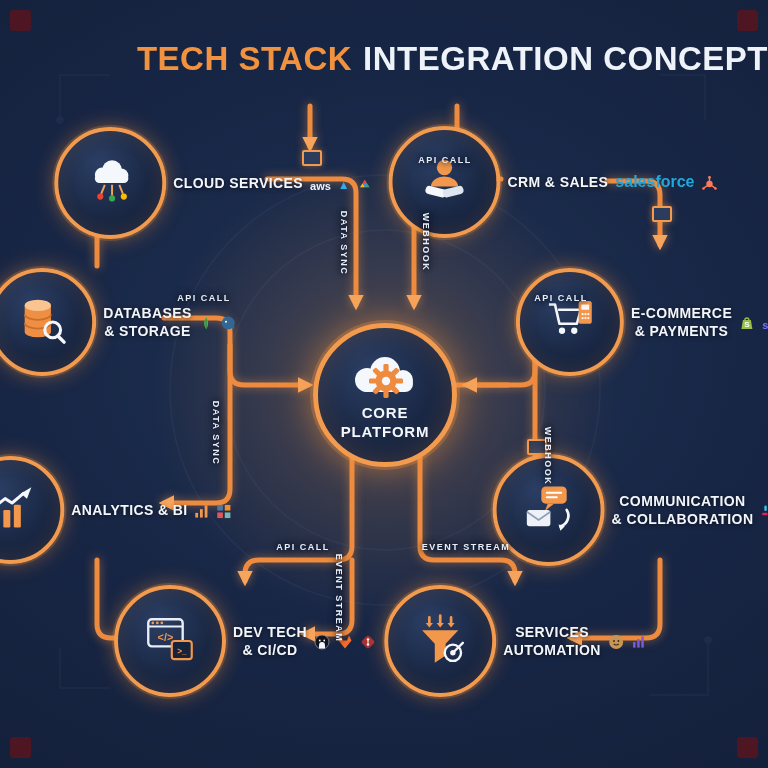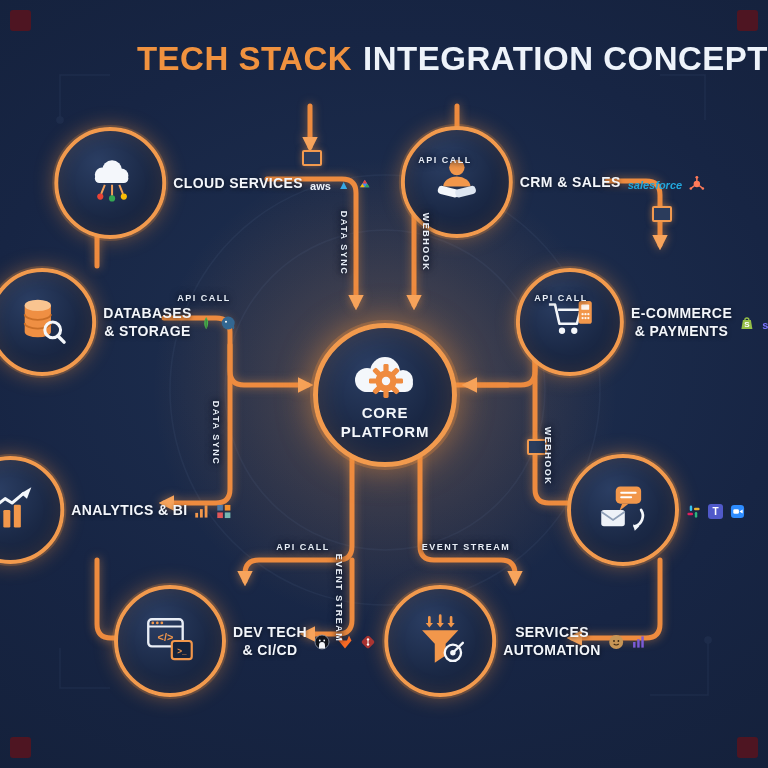--- a/index.html
+++ b/index.html
@@ -34,21 +34,21 @@
 
   .nlabel{font-size:14px;font-weight:700;color:#f3f6fb;text-align:center;line-height:1.3;
     letter-spacing:.4px;text-shadow:0 1px 4px rgba(0,0,0,.6);}
   .nlabel span{display:block;white-space:nowrap;}
 
   .logos{display:flex;align-items:flex-end;justify-content:center;gap:7px;height:17px;}
   .logos svg{display:block;}
   .lg-text{font-weight:700;white-space:nowrap;}
   .lg-aws{color:#eef3fa;font-size:11px;}
   .lg-azure{color:#35a8e6;font-size:12px;}
-  .lg-salesforce{color:#22a7dc;font-size:11px;font-style:italic;}
+  .lg-salesforce{color:#22a7dc;font-size:16px;}
   .lg-stripe{color:#7a73ff;font-size:11px;font-weight:700;}
   .chip-sq{width:15px;height:15px;border-radius:3px;background:#5059c9;color:#fff;font-size:10px;
     font-weight:700;display:flex;align-items:center;justify-content:center;}
 
   .clabel{position:absolute;font-size:9px;font-weight:700;letter-spacing:1.5px;color:#e8eef7;
     transform:translate(-50%,-50%);white-space:nowrap;z-index:3;
     text-shadow:0 0 4px rgba(10,18,35,.95), 0 0 8px rgba(10,18,35,.8);}
   .clabel.vert{writing-mode:vertical-rl;}
 
   .chip{position:absolute;width:16px;height:12px;background:#2b3c5c;border:2px solid #f29a4f;
@@ -296,20 +296,24 @@
       <svg width="58" height="58" viewBox="0 0 64 64">
         <rect x="24" y="6" width="28" height="19" rx="5" fill="#f2974b"></rect>
         <path d="M31 25 l-3 8 l10 -8 z" fill="#f2974b"></path>
         <path d="M30 13 h16 M30 18 h11" stroke="#fff" stroke-width="2.2" stroke-linecap="round"></path>
         <rect x="8" y="32" width="26" height="18" rx="3" fill="#eef2f8"></rect>
         <path d="M8 34 l13 9 13 -9" fill="none" stroke="#8fa0b8" stroke-width="2"></path>
         <path d="M52 32 a12 12 0 0 1 -7 18" fill="none" stroke="#f4f7fb" stroke-width="3" stroke-linecap="round"></path>
         <path d="M45 55 l-2 -7 7 2 z" fill="#f4f7fb"></path>
       </svg>
     </div>
+    <div class="nlabel">
+      <span>COMMUNICATION</span>
+        <span>&amp; COLLABORATION</span>
+    </div>
     <div class="logos">
       <svg width="15" height="15" viewBox="0 0 16 16">
         <rect x="4" y="1.5" width="2.6" height="6" rx="1.3" fill="#36c5f0"></rect>
         <rect x="9.4" y="8.5" width="2.6" height="6" rx="1.3" fill="#2eb67d"></rect>
         <rect x="1.5" y="9.4" width="6" height="2.6" rx="1.3" fill="#e01e5a"></rect>
         <rect x="8.5" y="4" width="6" height="2.6" rx="1.3" fill="#ecb22e"></rect>
       </svg>
       <span class="chip-sq">T</span>
       <svg width="15" height="15" viewBox="0 0 16 16">
         <rect x="1" y="1" width="14" height="14" rx="3.5" fill="#2d8cff"></rect>

